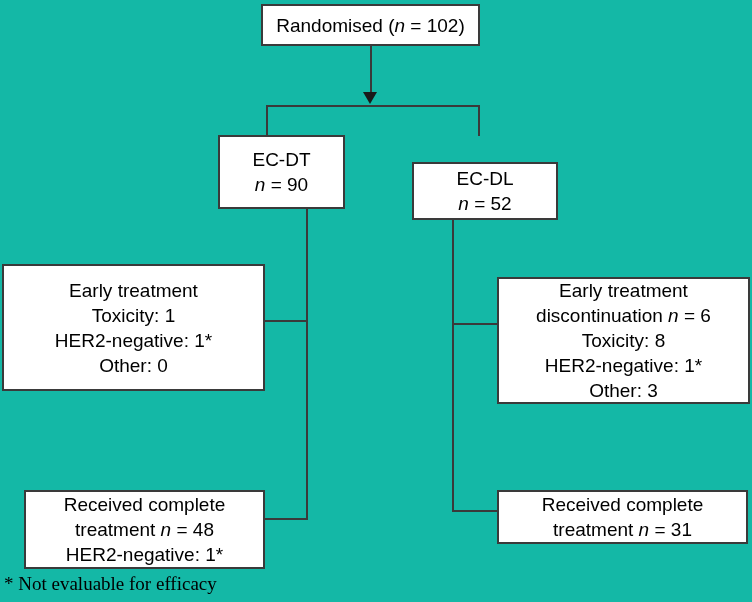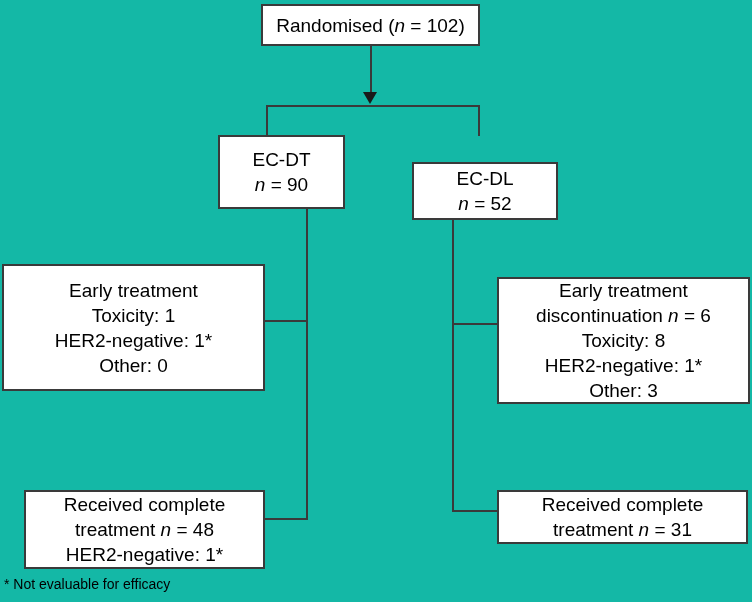--- a/index.html
+++ b/index.html
@@ -43,24 +43,25 @@
     position: absolute;
     width: 0;
     height: 0;
     border-left: 7px solid transparent;
     border-right: 7px solid transparent;
     border-top: 12px solid #1a1a1a;
     z-index: 3;
   }
   .footnote {
     position: absolute;
-    font-size: 14px;
+    font-size: 19px;
     line-height: 24px;
     white-space: nowrap;
     z-index: 2;
+    font-family: Liberation Serif, serif;
   }
 
   
   #box-randomised   { left: 261px; top: 4px;   width: 219px; height: 42px; }
   #box-arm-left     { left: 218px; top: 135px; width: 127px; height: 74px; }
   #box-arm-right    { left: 412px; top: 135px; width: 146px; height: 58px; margin-top: 27px; }
   #box-disc-left    { left: 2px;   top: 264px; width: 263px; height: 127px; }
   #box-disc-right   { left: 497px; top: 277px; width: 253px; height: 127px; }
   #box-compl-left   { left: 24px;  top: 490px; width: 241px; height: 79px; }
   #box-compl-right  { left: 497px; top: 490px; width: 251px; height: 54px; }

